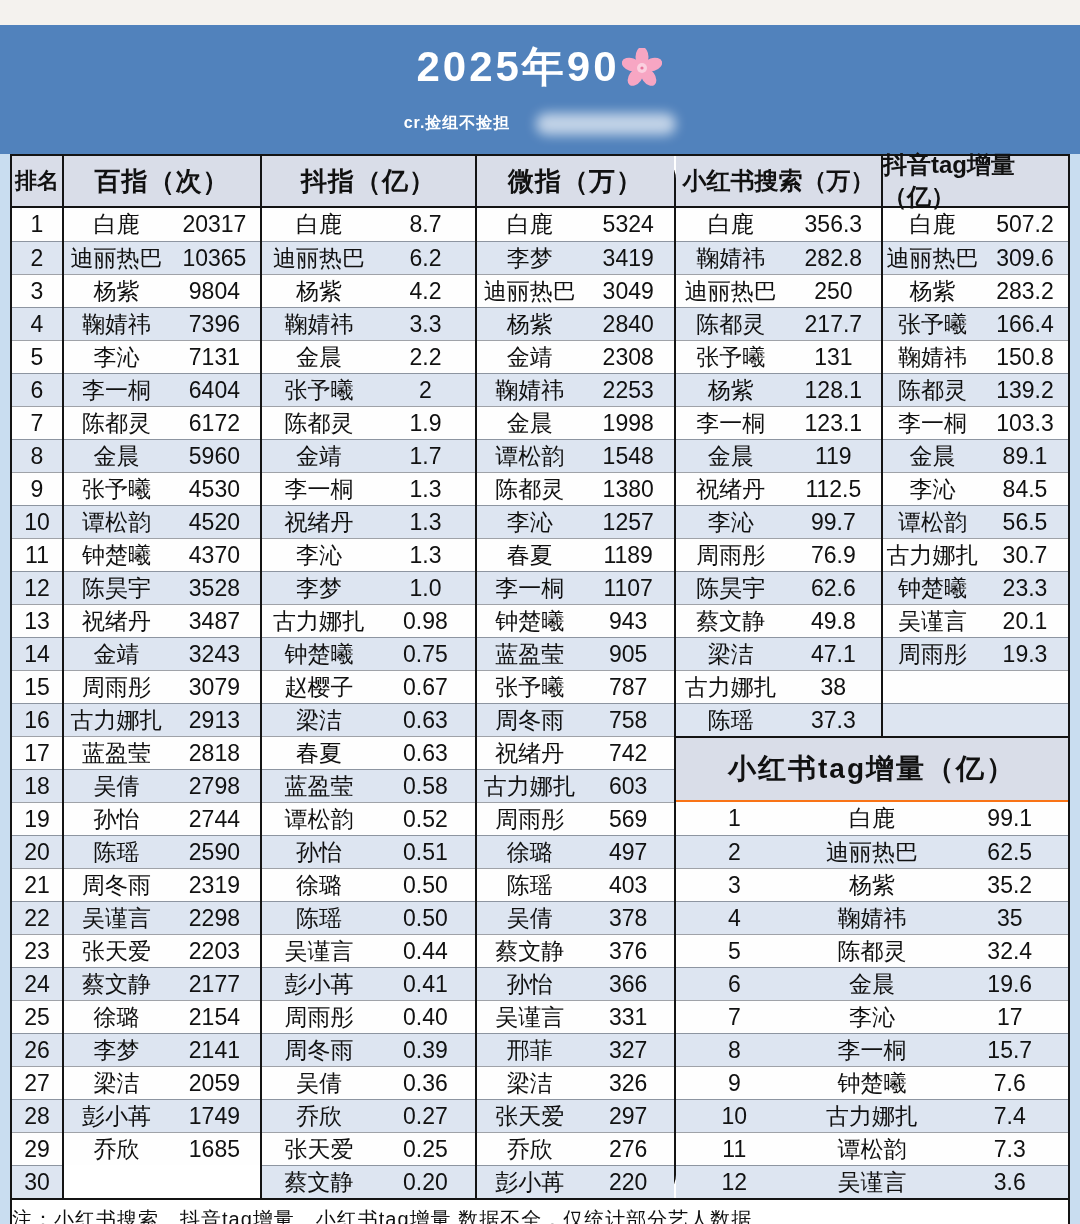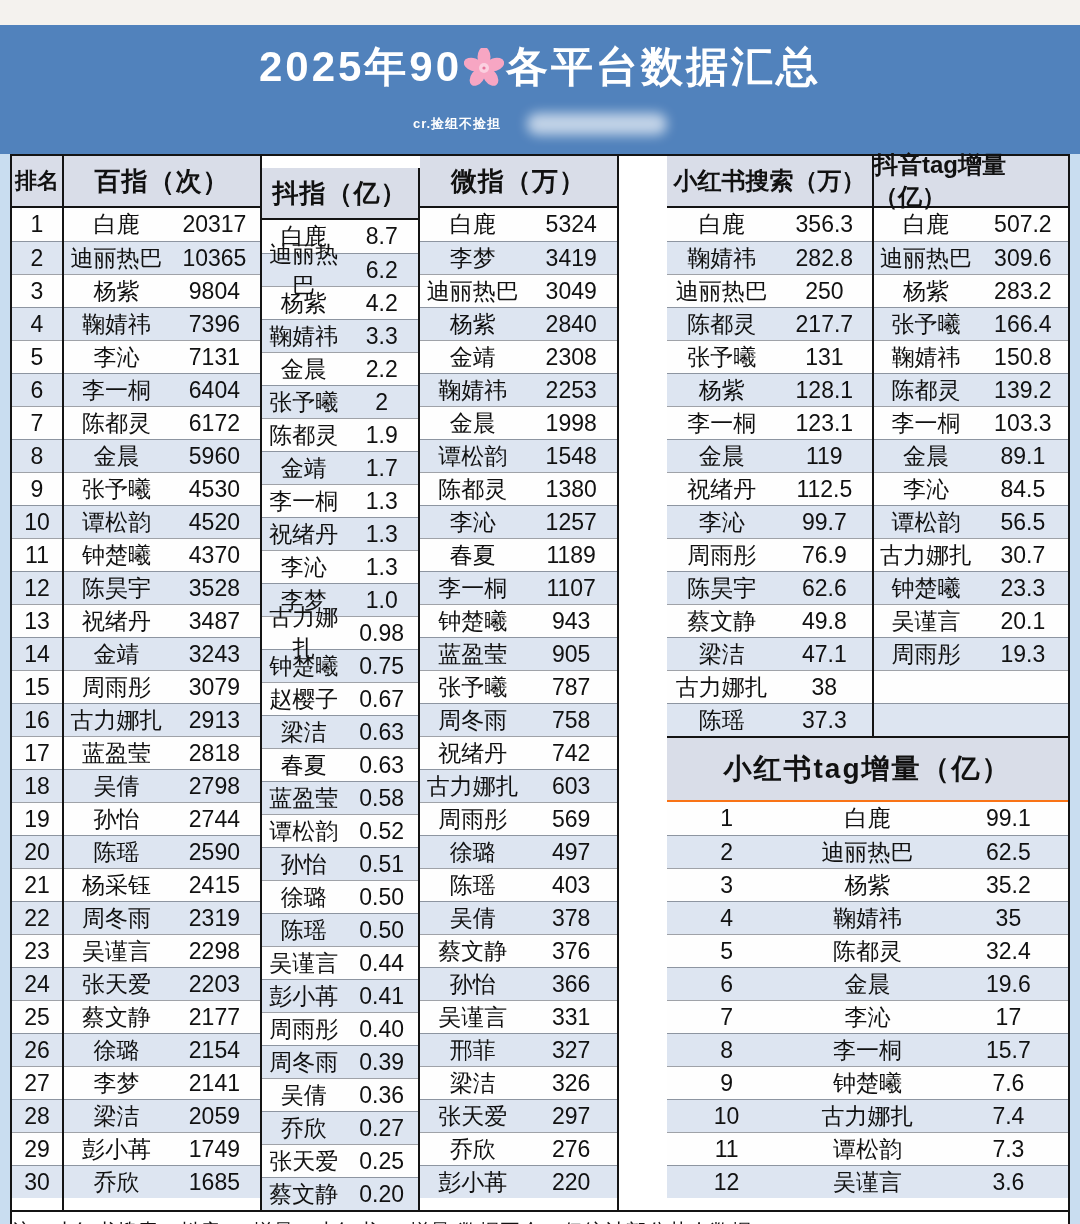--- a/index.html
+++ b/index.html
@@ -14,38 +14,38 @@
     height: 129px; background: #5182bc; color: #fff;
     display: flex; flex-direction: column; align-items: center; justify-content: center;
   }
   .main-title {
     display: flex; align-items: center; justify-content: center;
     font-size: 42px; font-weight: bold; letter-spacing: 3px; line-height: 1.1;
   }
   .sakura { width: 40px; height: 40px; margin: 0 2px; }
   .credit-line {
     display: flex; align-items: center; gap: 26px;
-    margin-top: 22px; font-size: 13px; font-weight: bold; letter-spacing: 1px;
+    margin-top: 22px; font-size: 16px; font-weight: bold; letter-spacing: 1px;
   }
   .wm-blur {
     width: 140px; height: 22px; border-radius: 11px;
     background: rgba(255,255,255,0.65);
     filter: blur(6px);
   }
   .table-frame {
     margin: 0 10px; border: 2px solid #141414; background: #fff;
   }
   .grid { display: flex; }
   .col { border-right: 2px solid #141414; }
   .col:last-child, .right-block { border-right: none; }
   .col-rank  { width: 52px; }
   .col-c0 { width: 198px; }
-  .col-c1 { width: 158px; margin-top: 12px; }
-  .col-c2 { width: 199px; }
-  .right-block { flex: 1; display: flex; flex-direction: column; margin-left: 48px; }
+  .col-c1 { width: 215px; }
+  .col-c2 { width: 199px; border-radius: 23px; }
+  .right-block { flex: 1; display: flex; flex-direction: column; }
   .right-top { display: flex; }
   .col-c3 { width: 207px; border-right: 2px solid #141414; }
   .col-c4 { flex: 1; }
   .col-header {
     height: 52px; background: #d9dde8; border-bottom: 2px solid #141414;
     display: flex; align-items: center; justify-content: center;
     font-weight: bold; font-size: 26px; color: #111; letter-spacing: 1px;
   }
   .col-rank .col-header { font-size: 22px; letter-spacing: 0; }
   .col-c3 .col-header, .col-c4 .col-header { font-size: 24px; letter-spacing: 0; }
@@ -92,21 +92,20 @@
           <ellipse cx="0" cy="-11" rx="6.5" ry="10"></ellipse>
           <ellipse cx="0" cy="-11" rx="6.5" ry="10" transform="rotate(72)"></ellipse>
           <ellipse cx="0" cy="-11" rx="6.5" ry="10" transform="rotate(144)"></ellipse>
           <ellipse cx="0" cy="-11" rx="6.5" ry="10" transform="rotate(216)"></ellipse>
           <ellipse cx="0" cy="-11" rx="6.5" ry="10" transform="rotate(288)"></ellipse>
         </g>
         <circle r="5" fill="#fbd0e0"></circle>
         <circle r="1.6" fill="#e8739a"></circle>
       </g>
     </svg>
-    <span>各平台数据汇总</span>
   </div>
   <div class="credit-line">
     <span>cr.捡组不捡担</span>
     <span class="wm-blur"></span>
   </div>
 </div>
 
 <div class="table-frame">
   <div class="grid">
 
@@ -283,24 +282,20 @@
           </div>
           <div class="row data-row">
             <span class="name">孙怡</span>
             <span class="val">2744</span>
           </div>
           <div class="row data-row">
             <span class="name">陈瑶</span>
             <span class="val">2590</span>
           </div>
           <div class="row data-row">
-            <span class="name">杨采钰</span>
-            <span class="val">2415</span>
-          </div>
-          <div class="row data-row">
             <span class="name">周冬雨</span>
             <span class="val">2319</span>
           </div>
           <div class="row data-row">
             <span class="name">吴谨言</span>
             <span class="val">2298</span>
           </div>
           <div class="row data-row">
             <span class="name">张天爱</span>
             <span class="val">2203</span>

